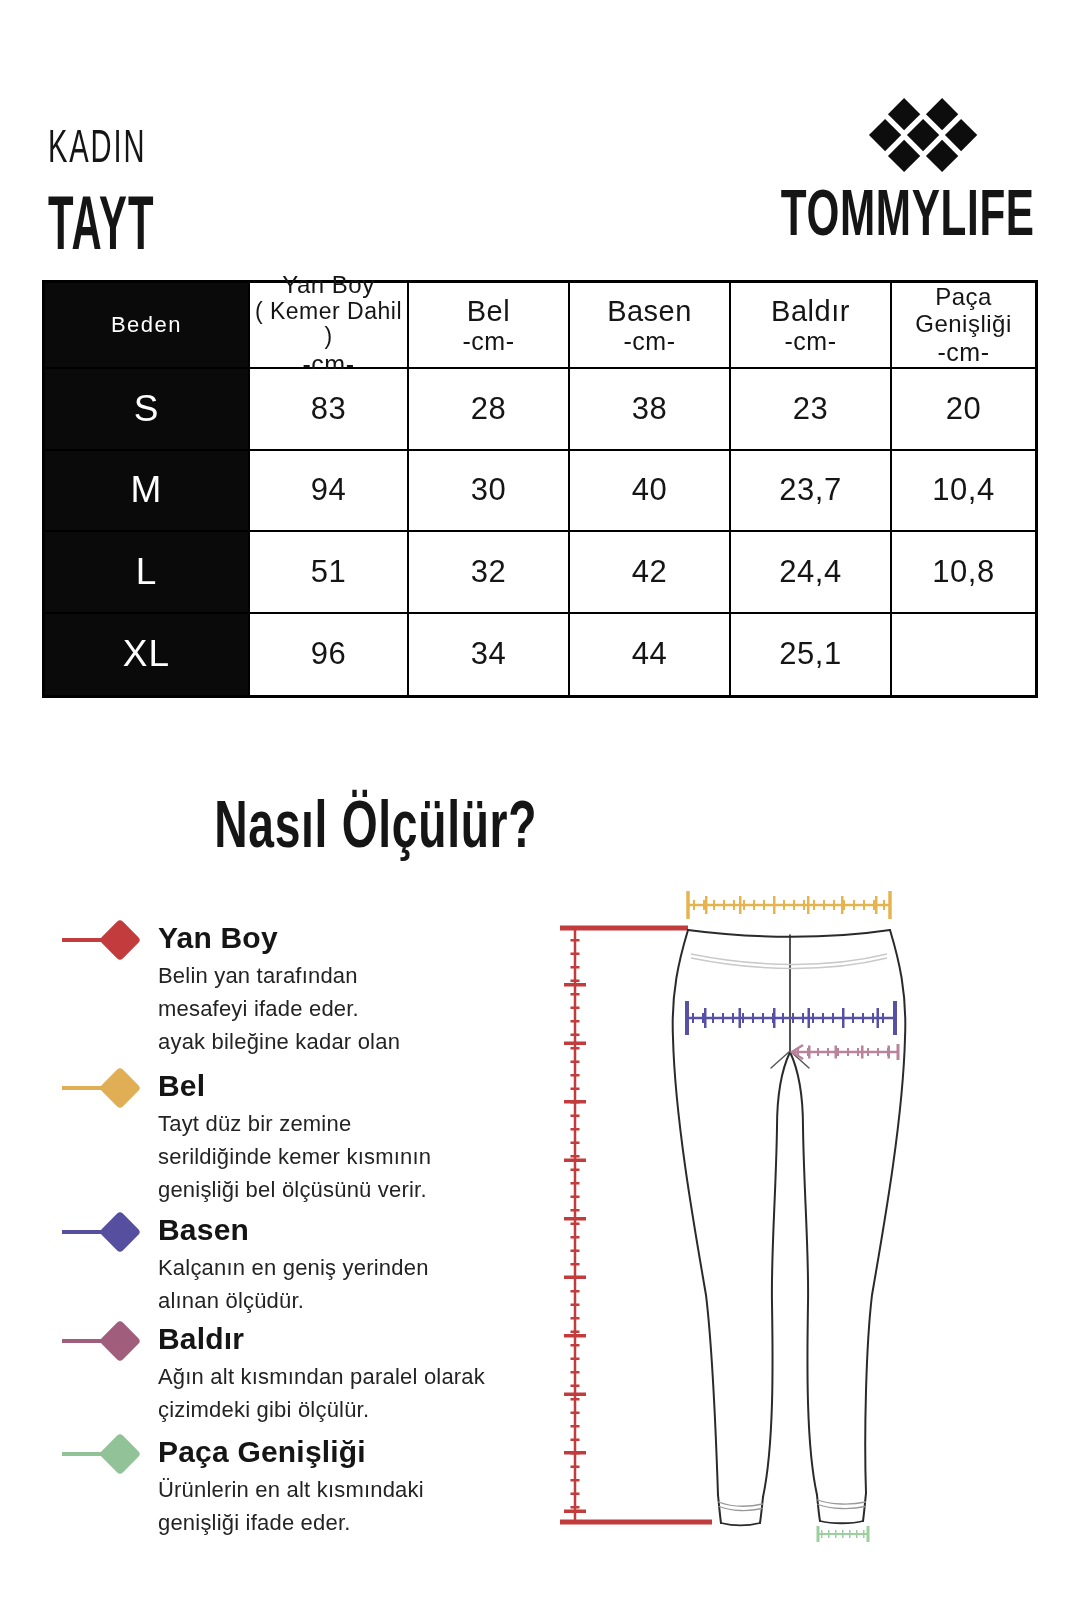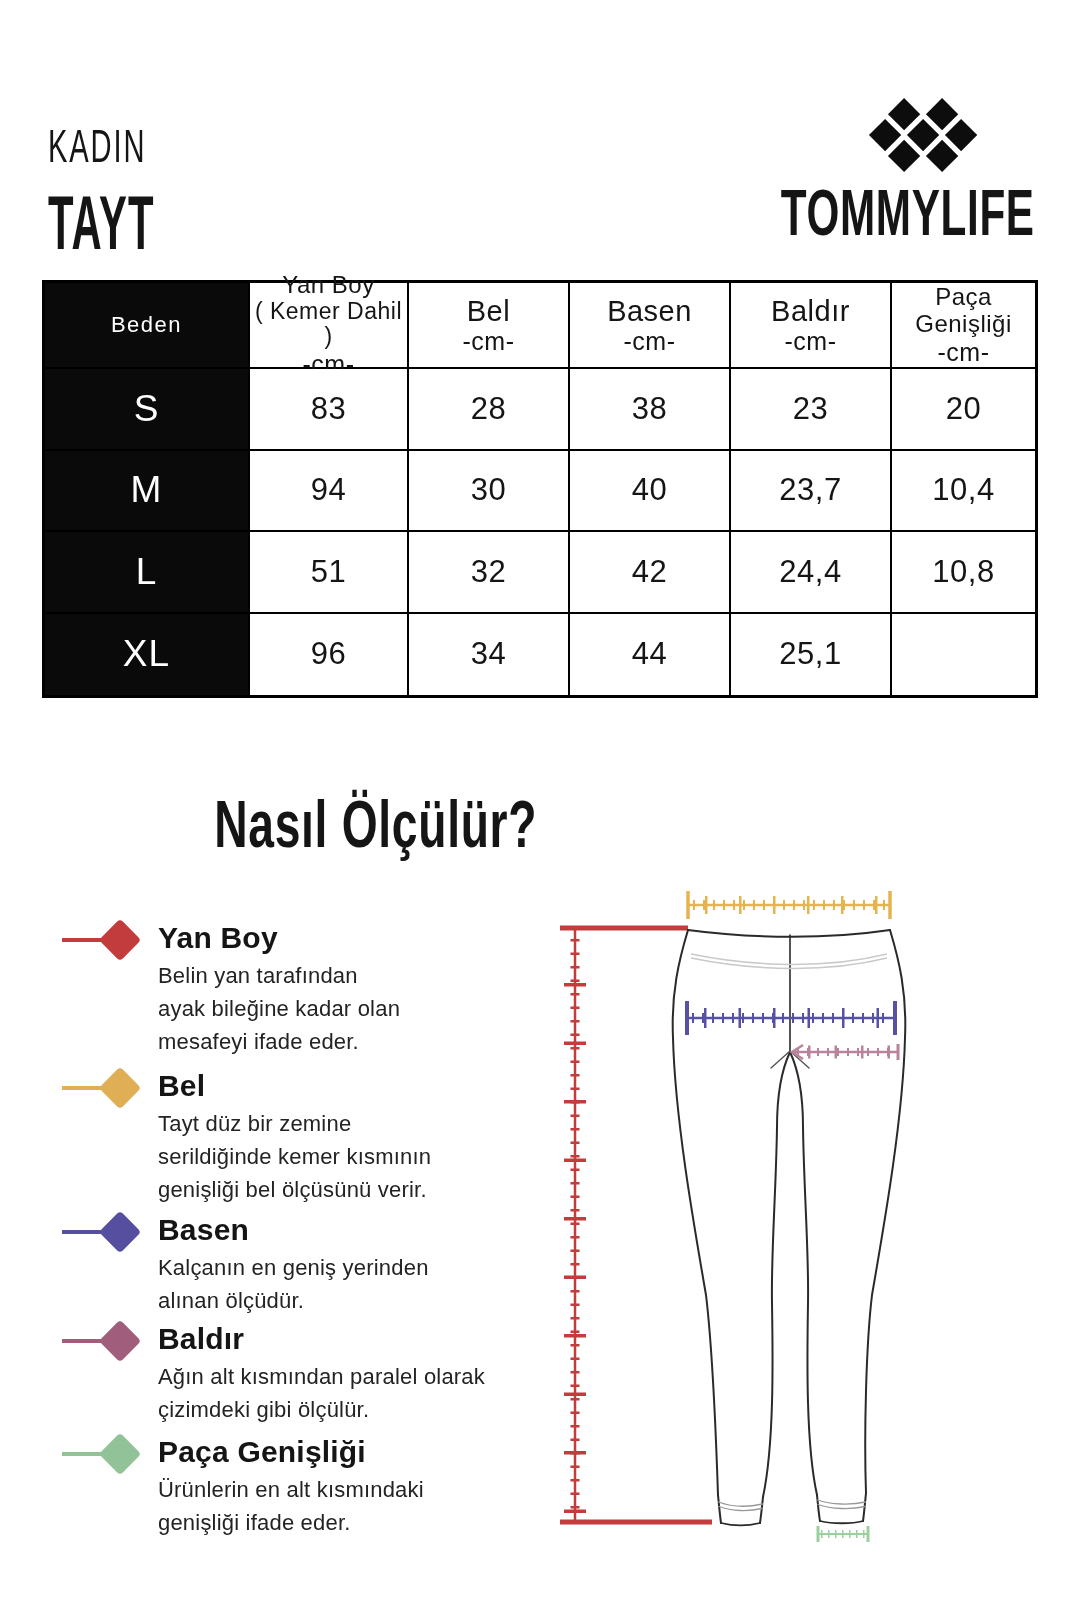--- a/index.html
+++ b/index.html
@@ -179,22 +179,22 @@
   </div>
 
   <div class="legend-item" style="top:918px;">
     <div class="marker" style="top: 0px; --c: #c23c3d;" data-color="how_to_measure.legend.0.color">
       <div class="mline"></div>
       <div class="mdiamond"></div>
     </div>
     <div class="ltext" style="top:2px;">
       <div class="lname">Yan Boy</div>
       <div class="lline">Belin yan tarafından</div>
+      <div class="lline">mesafeyi ifade eder.</div>
       <div class="lline">ayak bileğine kadar olan</div>
-      <div class="lline">mesafeyi ifade eder.</div>
     </div>
   </div>
 
   <div class="legend-item" style="top:1066px;">
     <div class="marker" style="top: 0px; --c: #dfae55;" data-color="how_to_measure.legend.1.color">
       <div class="mline"></div>
       <div class="mdiamond"></div>
     </div>
     <div class="ltext" style="top:2px;">
       <div class="lname">Bel</div>

